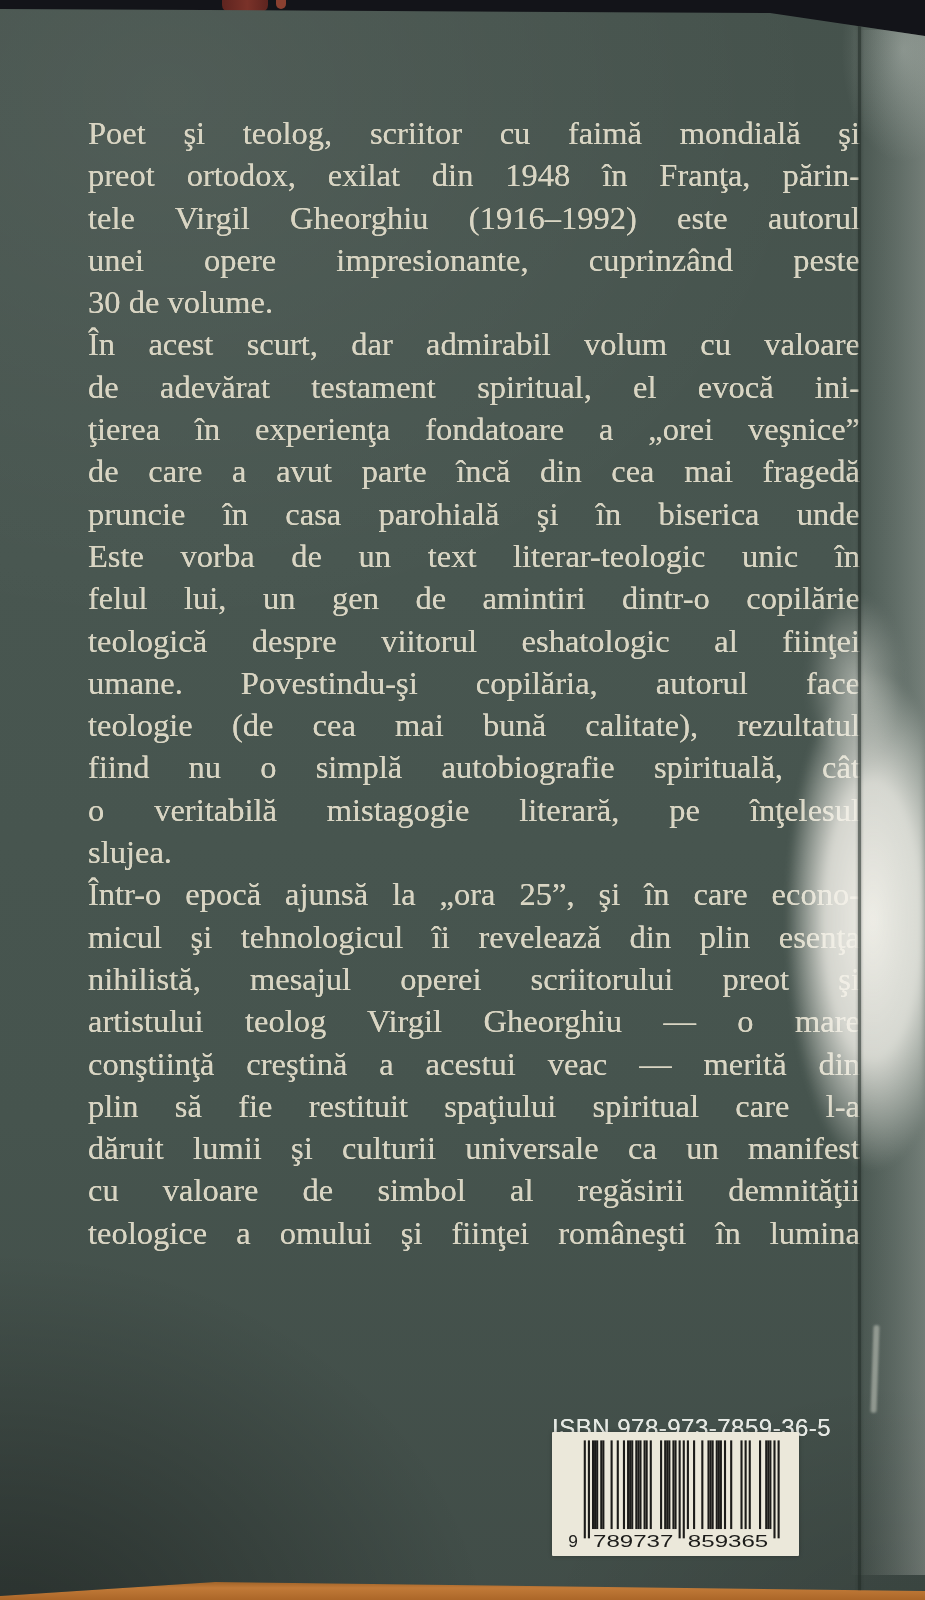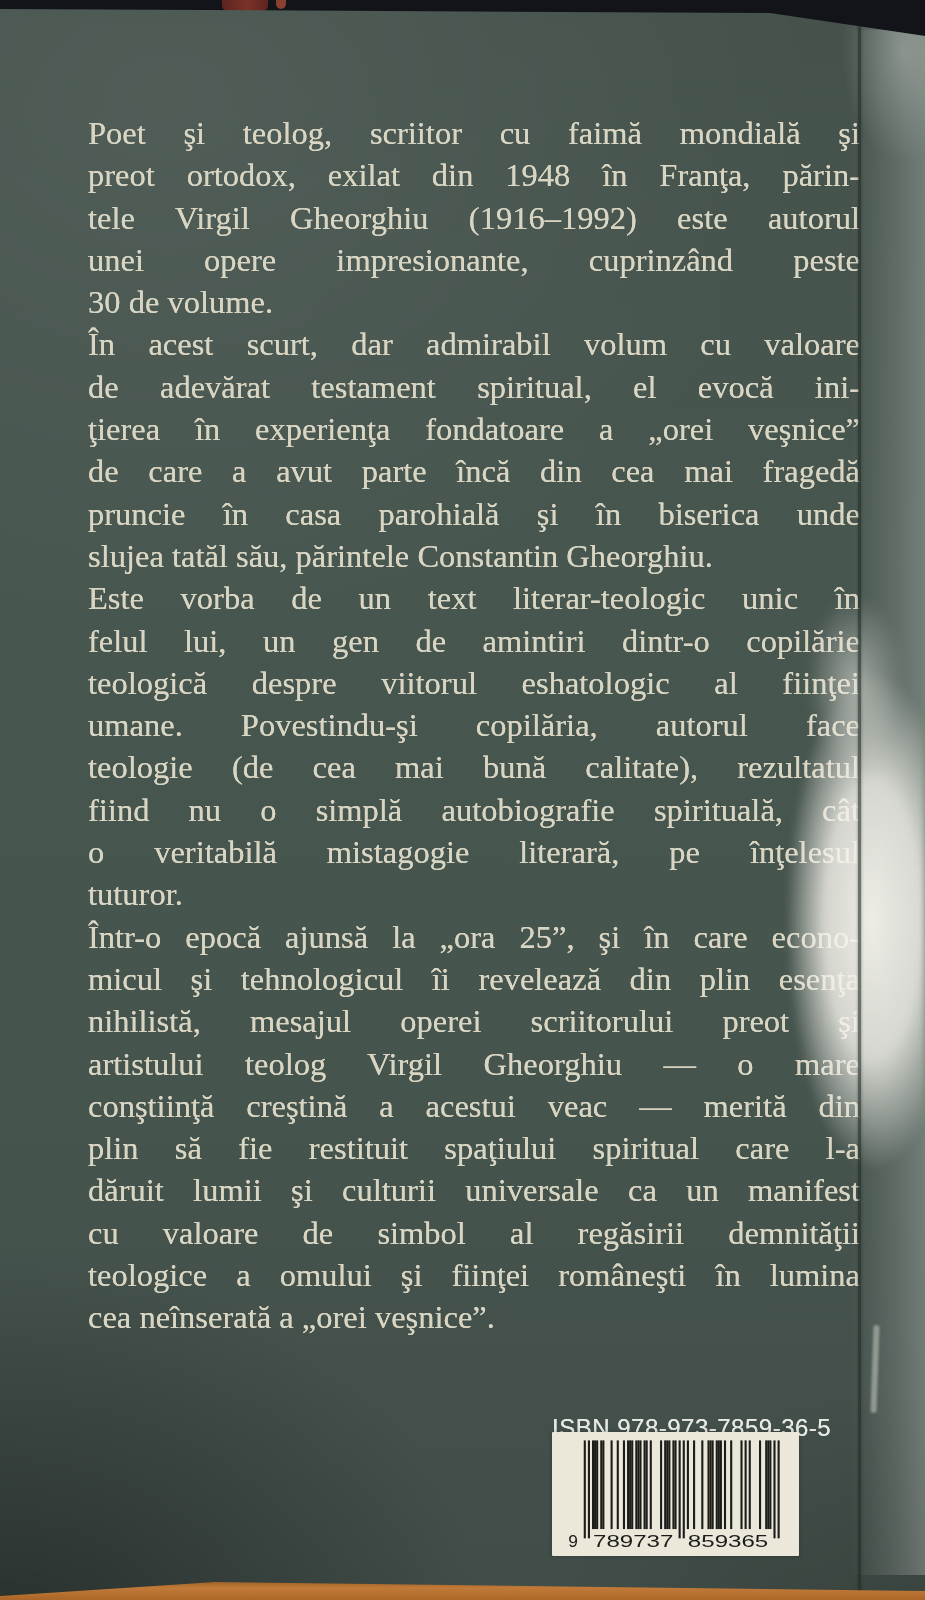--- a/index.html
+++ b/index.html
@@ -74,39 +74,37 @@
         <div class="line">Poet şi teolog, scriitor cu faimă mondială şi</div>
         <div class="line">preot ortodox, exilat din 1948 în Franţa, părin-</div>
         <div class="line">tele Virgil Gheorghiu (1916–1992) este autorul</div>
         <div class="line">unei opere impresionante, cuprinzând peste</div>
         <div class="line para-end">30 de volume.</div>
         <div class="line">În acest scurt, dar admirabil volum cu valoare</div>
         <div class="line">de adevărat testament spiritual, el evocă ini-</div>
         <div class="line">ţierea în experienţa fondatoare a „orei veşnice”</div>
         <div class="line">de care a avut parte încă din cea mai fragedă</div>
         <div class="line">pruncie în casa parohială şi în biserica unde</div>
-        <div class="line para-end">slujea tatăl său, părintele Constantin Gheorghiu.</div>
         <div class="line">Este vorba de un text literar-teologic unic în</div>
         <div class="line">felul lui, un gen de amintiri dintr-o copilărie</div>
         <div class="line">teologică despre viitorul eshatologic al fiinţei</div>
         <div class="line">umane. Povestindu-şi copilăria, autorul face</div>
         <div class="line">teologie (de cea mai bună calitate), rezultatul</div>
         <div class="line">fiind nu o simplă autobiografie spirituală, cât</div>
         <div class="line">o veritabilă mistagogie literară, pe înţelesul</div>
-        <div class="line para-end">tuturor.</div>
+        <div class="line para-end">slujea.</div>
         <div class="line">Într-o epocă ajunsă la „ora 25”, şi în care econo-</div>
         <div class="line">micul şi tehnologicul îi revelează din plin esenţa</div>
         <div class="line">nihilistă, mesajul operei scriitorului preot şi</div>
         <div class="line">artistului teolog Virgil Gheorghiu — o mare</div>
         <div class="line">conştiinţă creştină a acestui veac — merită din</div>
         <div class="line">plin să fie restituit spaţiului spiritual care l-a</div>
         <div class="line">dăruit lumii şi culturii universale ca un manifest</div>
         <div class="line">cu valoare de simbol al regăsirii demnităţii</div>
         <div class="line">teologice a omului şi fiinţei româneşti în lumina</div>
-        <div class="line para-end">cea neînserată a „orei veşnice”.</div>
       </div>
 
     <div class="glare"></div>
     <div class="edge-sheen"></div>
     <div class="corner-sheen"></div>
     <div class="crease"></div>
     <div class="scuff"></div>
 
     <div class="isbn-label">ISBN 978-973-7859-36-5</div>
 

